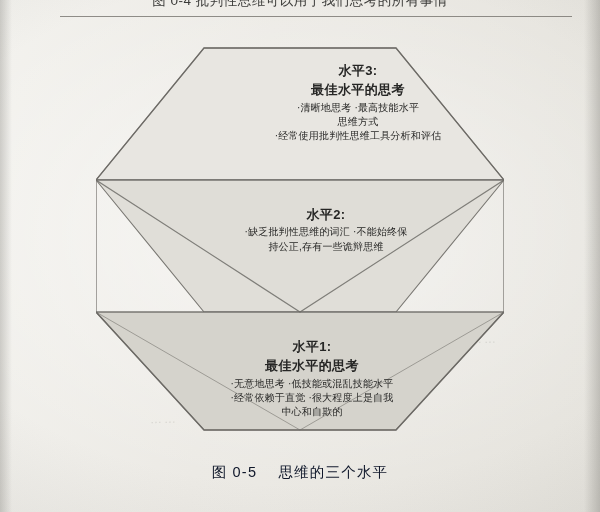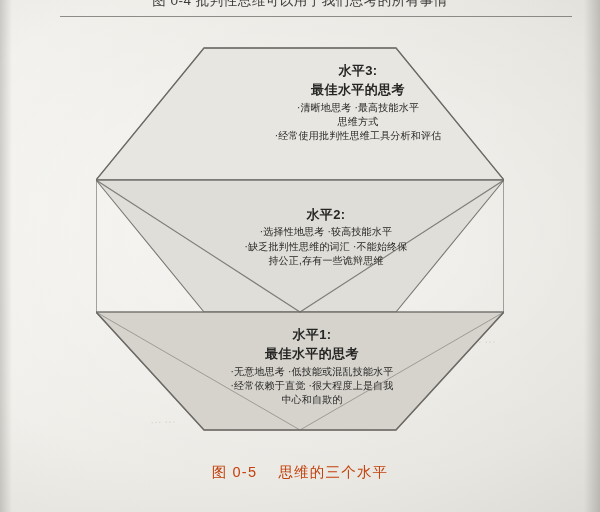--- a/index.html
+++ b/index.html
@@ -115,33 +115,33 @@
     letter-spacing: 0.2px;
   }
 
   
   #band3-text { top: 32px; }
   #band2-text { top: 176px; }
   #band1-text { top: 296px; }
 
   .band-narrow { padding: 0 58px; }
   .band-mid    { padding: 0 26px; }
-  .band-wide   { padding: 0 12px; }
+  .band-wide   { padding: 0 12px; margin-top: 12px; }
 
   
   .fig-caption {
     position: absolute;
     bottom: 30px;
     left: 0;
     right: 0;
     text-align: center;
     z-index: 3;
     font-size: 14.5px;
     letter-spacing: 1.2px;
-    color: #c2410c;
+    color: #0f172a;
   }
   .fig-caption .num { margin-right: 16px; }
 
   
   .ghost {
     position: absolute;
     z-index: 1;
     color: rgba(90,88,82,0.17);
     font-size: 12px;
     letter-spacing: 2px;
@@ -194,21 +194,20 @@
     <div class="band-text band-narrow" id="band3-text">
       <div class="band-title">水平3:</div>
       <div class="band-title">最佳水平的思考</div>
       <div class="band-line">·清晰地思考 ·最高技能水平</div>
       <div class="band-line">思维方式</div>
       <div class="band-line">·经常使用批判性思维工具分析和评估</div>
     </div>
 
     <div class="band-text band-mid" id="band2-text">
       <div class="band-title">水平2:</div>
-      <div class="band-line">·选择性地思考 ·较高技能水平</div>
       <div class="band-line">·缺乏批判性思维的词汇 ·不能始终保</div>
       <div class="band-line">持公正,存有一些诡辩思维</div>
     </div>
 
     <div class="band-text band-wide" id="band1-text">
       <div class="band-title">水平1:</div>
       <div class="band-title">最佳水平的思考</div>
       <div class="band-line">·无意地思考 ·低技能或混乱技能水平</div>
       <div class="band-line">·经常依赖于直觉 ·很大程度上是自我</div>
       <div class="band-line">中心和自欺的</div>

